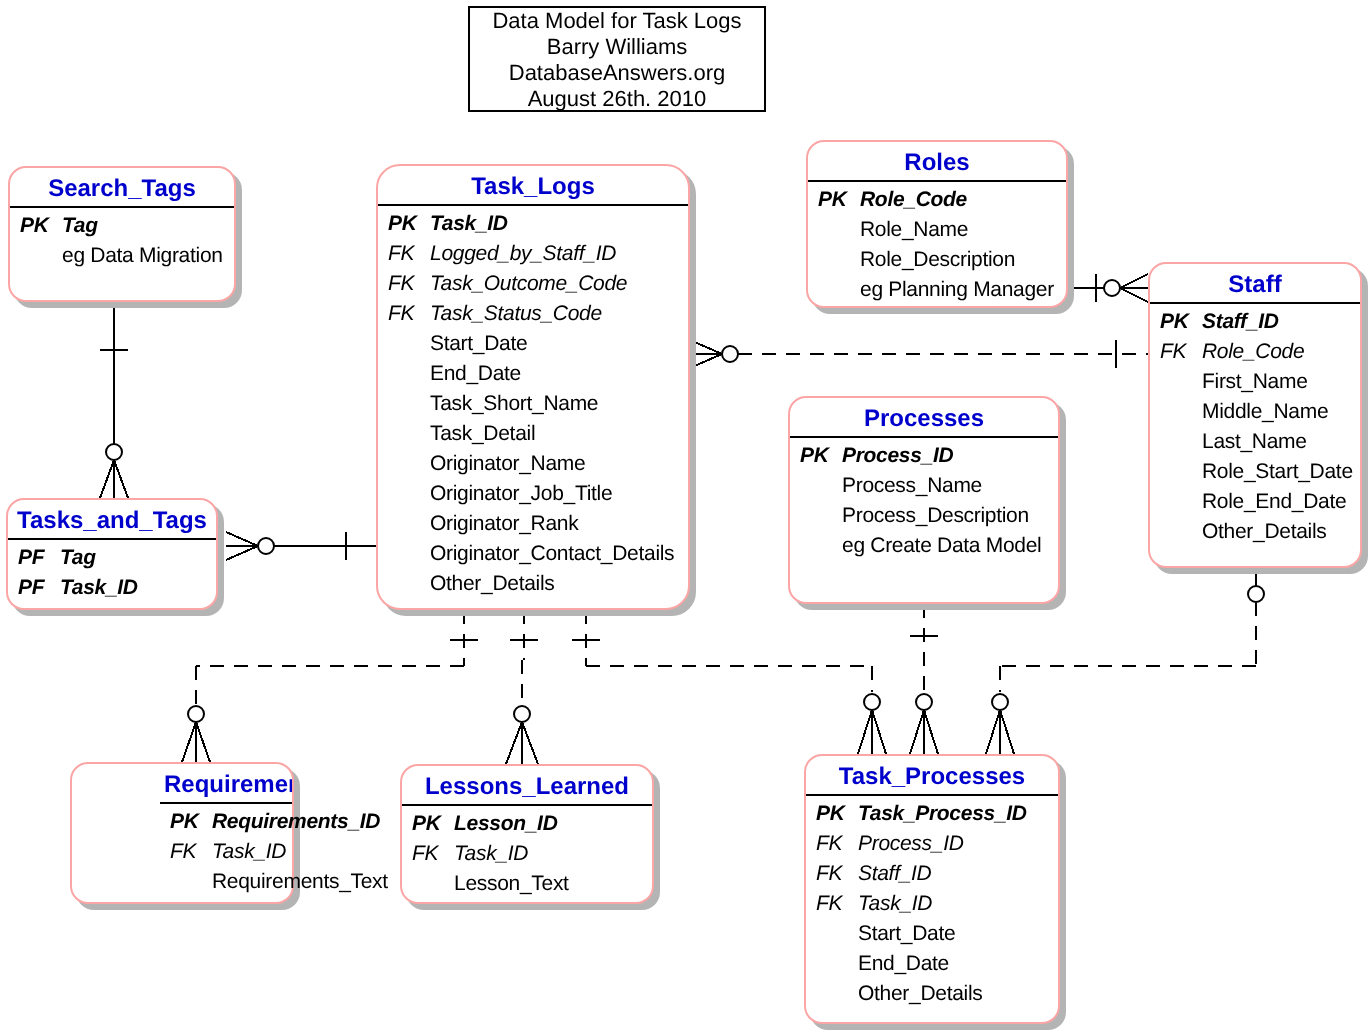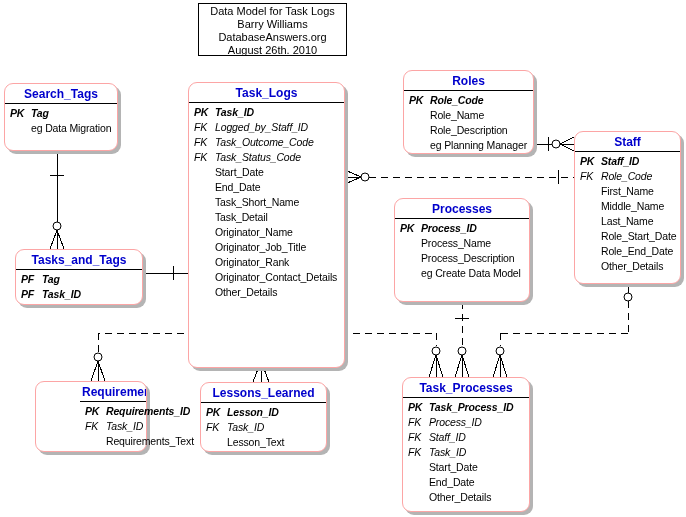--- a/index.html
+++ b/index.html
@@ -19,21 +19,21 @@
     white-space:nowrap; overflow:hidden;
   }
   .rows { padding:2px 2px 2px 5px; font-size:10.5px; letter-spacing:-0.15px; color:#000; }
   .row { display:flex; line-height:15px; white-space:nowrap; }
   .row .key { flex:0 0 21px; width:21px; }
   .row.pk { font-weight:bold;font-style:italic; }
   .row.fk, .row.fk .key { font-style:italic; }
   #title-box {
     position:absolute; box-sizing:border-box; background:#ffffff;
     border:1px solid #000000; text-align:center; font-size:11px; line-height:13px;
-    padding-top:1px; z-index:2; color:#000;
+    padding-top:1px; z-index:2; color:#000;margin-left:36px;
   }
   .rline { stroke:#000000; stroke-width:1; shape-rendering:crispEdges; }
   .rline.dash { stroke-dasharray:7,5; }
   .rcircle { stroke:#000000; stroke-width:1; fill:#ffffff; }
 </style>
 </head>
 <body>
 
 <div id="canvas">
   <svg id="rel-svg" width="686" height="517">
@@ -131,34 +131,34 @@
         <div class="row pk">
           <span class="key">PK</span>
           <span class="fname">Tag</span>
         </div>
         <div class="row plain">
           <span class="key"></span>
           <span class="fname">eg Data Migration</span>
         </div>
       </div>
     </div>
-    <div class="entity" style="left: 15px; top: 249px; width: 128px; height: 56px;">
+    <div class="entity" style="left: 3px; top: 249px; width: 106px; height: 56px;">
       <div class="entity-title">Tasks_and_Tags</div>
       <div class="rows">
         <div class="row pk">
           <span class="key">PF</span>
           <span class="fname">Tag</span>
         </div>
         <div class="row pk">
           <span class="key">PF</span>
           <span class="fname">Task_ID</span>
         </div>
       </div>
     </div>
-    <div class="entity" style="left: 188px; top: 82px; width: 157px; height: 286px;">
+    <div class="entity" style="left: 188px; top: 82px; width: 157px; height: 223px; border-radius: 12px;">
       <div class="entity-title">Task_Logs</div>
       <div class="rows">
         <div class="row pk">
           <span class="key">PK</span>
           <span class="fname">Task_ID</span>
         </div>
         <div class="row fk">
           <span class="key">FK</span>
           <span class="fname">Logged_by_Staff_ID</span>
         </div>

